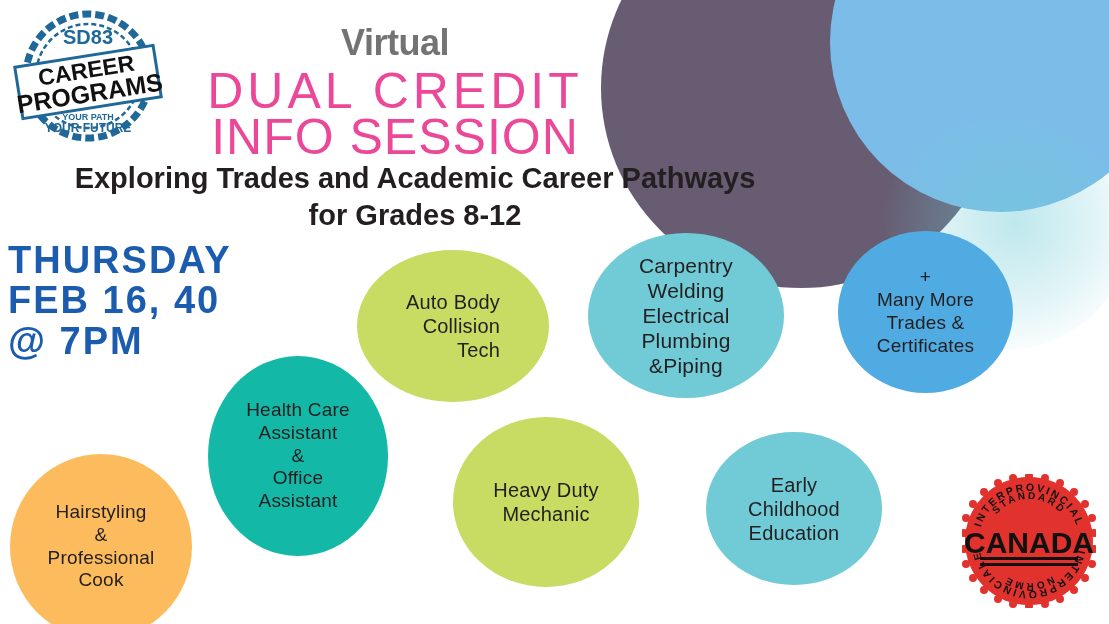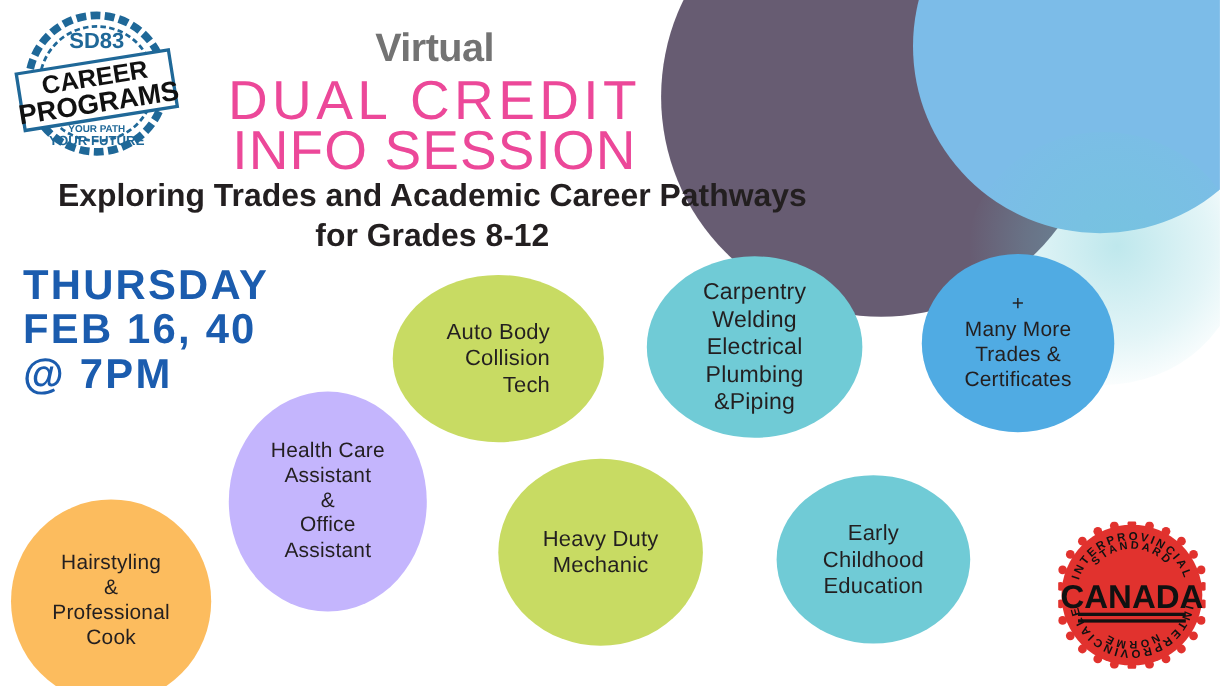--- a/index.html
+++ b/index.html
@@ -80,21 +80,21 @@
     font-weight: normal;
     font-size: 50px;
     line-height: 0.92;
     letter-spacing: 1px;
   }
   #headline .l1 { display: block; letter-spacing: 4px; }
   #headline .l2 { display: block; letter-spacing: 1px; }
 
   #subtitle {
     position: absolute;
-    left: 8px;
+    left: 30px;
     top: 160px;
     width: 770px;
     text-align: center;
     color: #231f20;
     font-weight: bold;
     font-size: 29px;
     line-height: 1.28;
   }
   #subtitle .s2 { display: block; }
 
@@ -102,21 +102,21 @@
   #datetime {
     position: absolute;
     left: 8px;
     top: 240px;
     color: #1b5cae;
     font-weight: bold;
     font-size: 38px;
     line-height: 1.06;
     letter-spacing: 2px;
   }
-  #datetime span { display: block; white-space: pre; margin-left: 13px; }
+  #datetime span { display: block; white-space: pre; }
 
   
   .bubble {
     position: absolute;
     border-radius: 50%;
     display: flex;
     align-items: center;
     justify-content: center;
     text-align: center;
     color: #231f20;
@@ -194,21 +194,21 @@
     <span>FEB 16, 40</span>
     <span>@ 7PM</span>
   </div>
 
   <div class="bubble" id="bubble-hairstyling" style="background: rgb(252, 188, 94);">
     <span class="txt">Hairstyling
 &amp;
 Professional
 Cook</span>
   </div>
-  <div class="bubble" id="bubble-healthcare" style="background: #c4b5fd;">
+  <div class="bubble" id="bubble-healthcare" style="background: #14b8a6;">
     <span class="txt">Health Care
 Assistant
 &amp;
 Office
 Assistant</span>
   </div>
   <div class="bubble" id="bubble-autobody" style="background: rgb(200, 219, 99);">
     <span class="txt">Auto Body
 Collision
 Tech</span>

